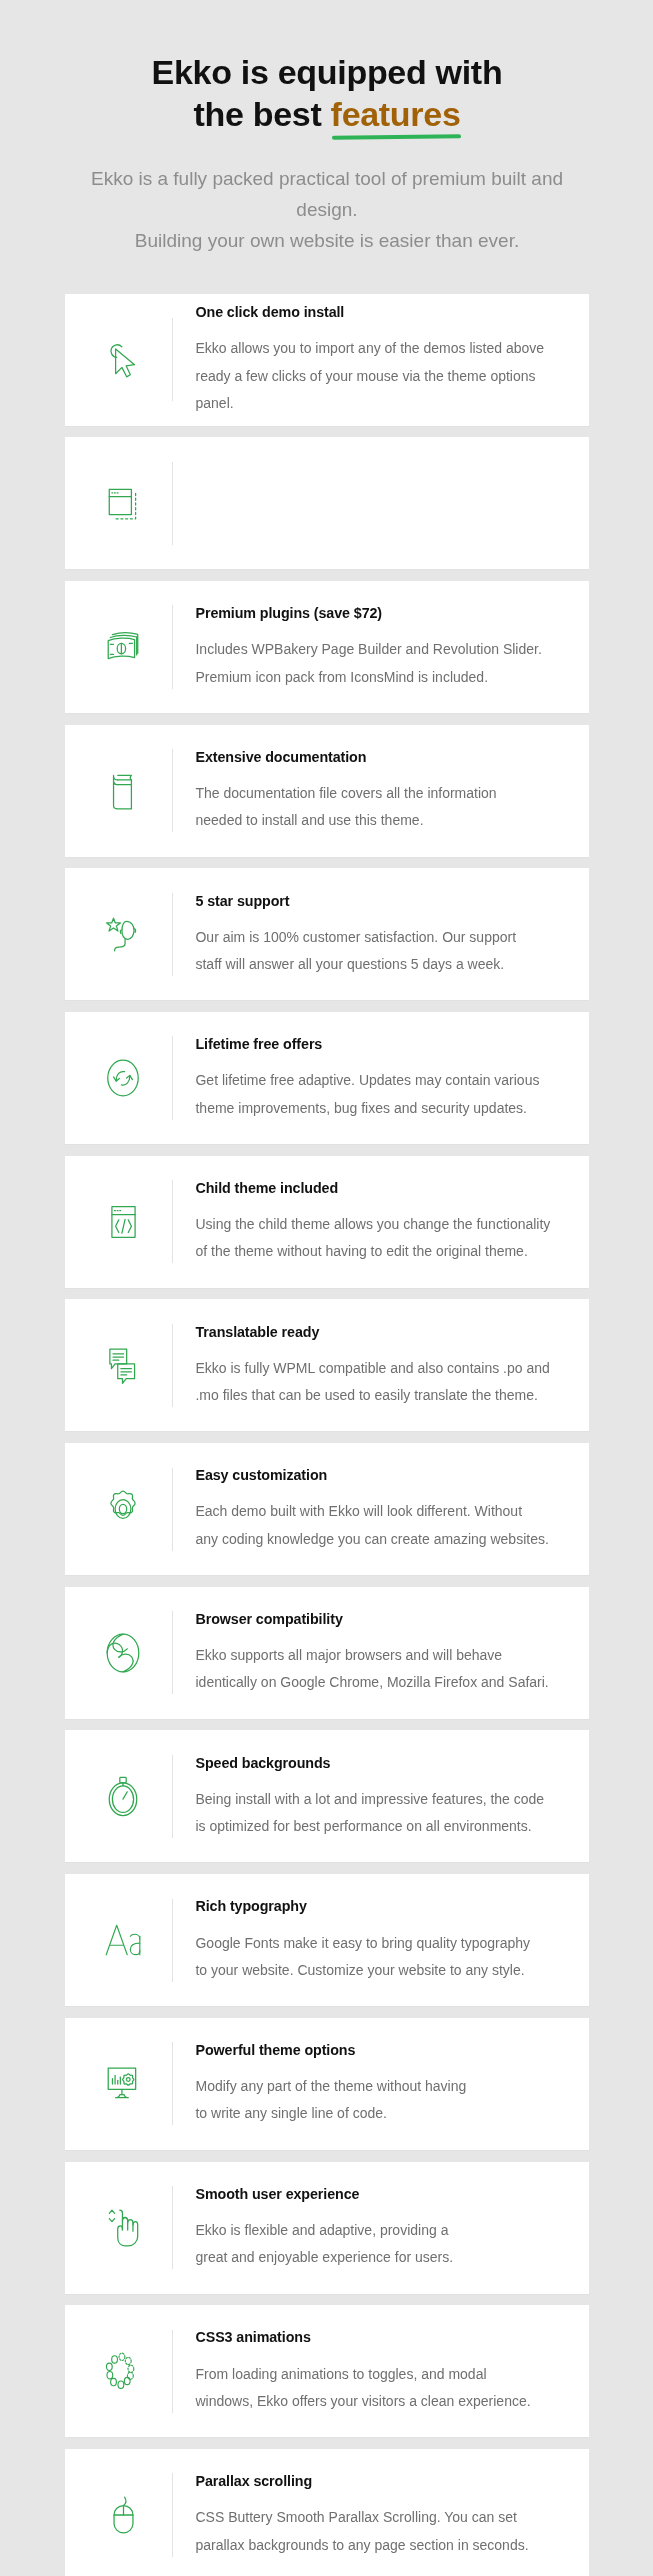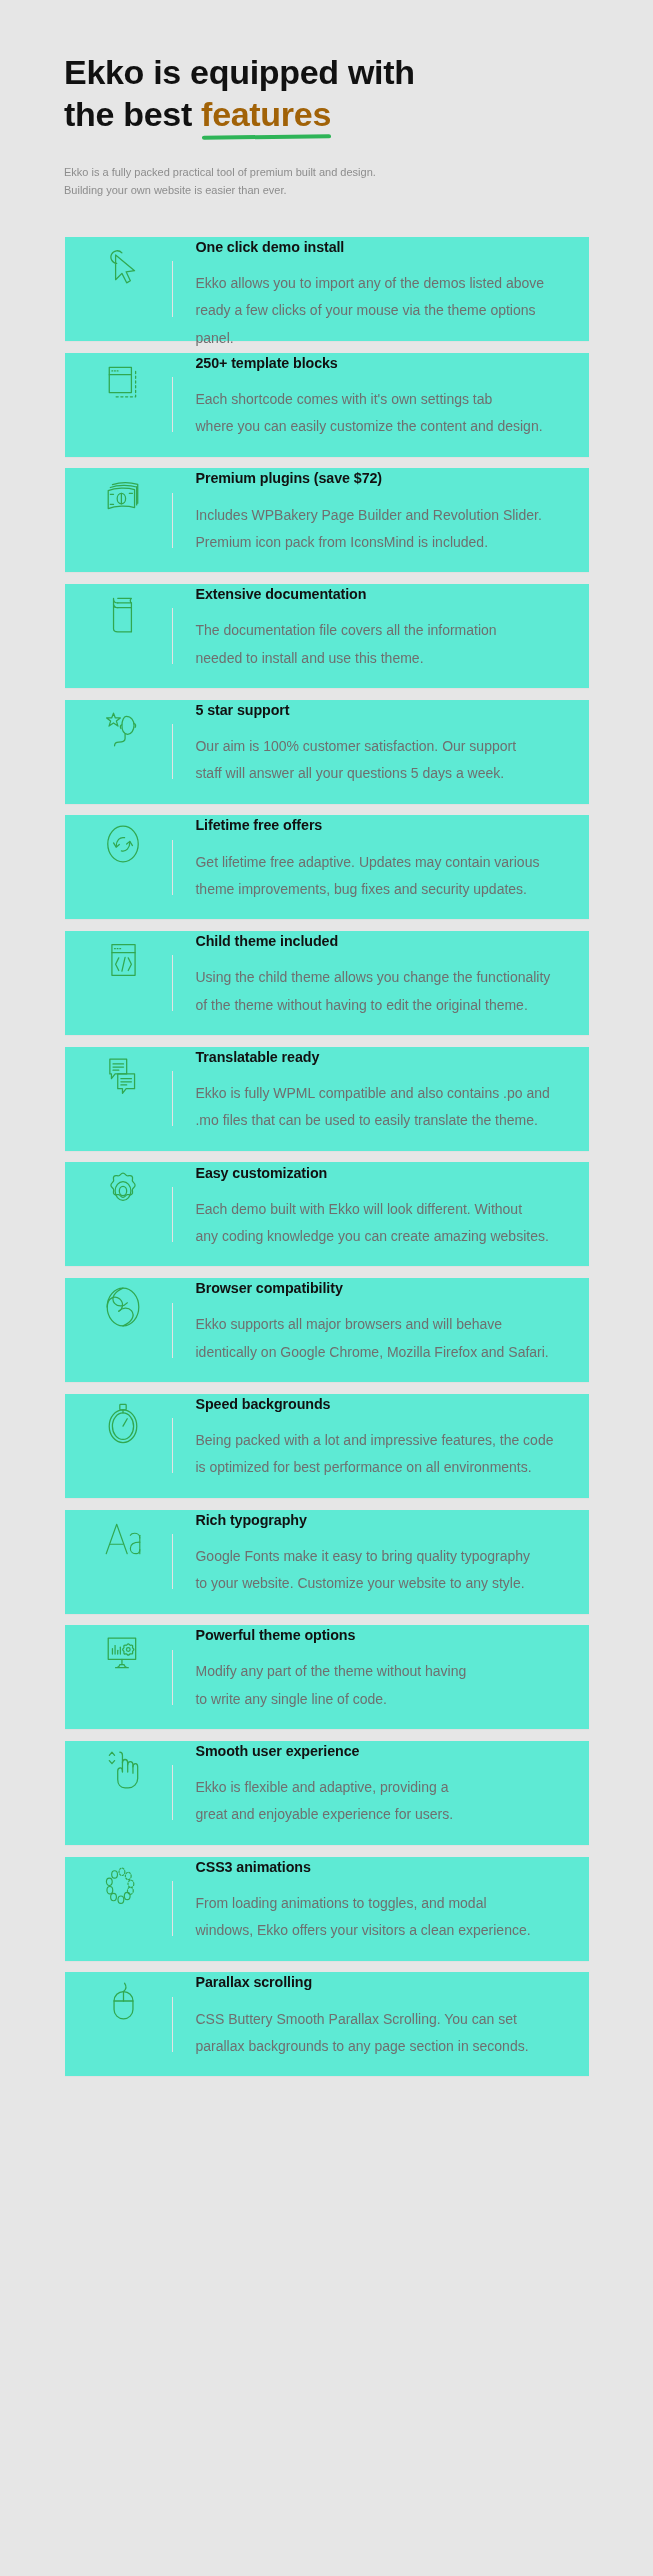--- a/index.html
+++ b/index.html
@@ -14,21 +14,21 @@
   .page {
     width: 654px;
     min-height: 2576px;
     background: #e6e6e6;
     padding-top: 51px;
     padding-bottom: 48px;
   }
 
   
   .header {
-    text-align: left;
+    text-align: center;
     padding: 0 64px;
   }
 
   .headline {
     font-size: 34px;
     line-height: 1.24;
     font-weight: 700;
     color: #111111;
     letter-spacing: -0.3px;
     font-stretch: condensed;
@@ -47,40 +47,40 @@
     right: 0px;
     bottom: -3.2px;
     height: 3.7px;
     background: #2eb457;
     border-radius: 2.1px/1.6px;
     transform: rotate(-0.6deg);
   }
 
   .subhead {
     margin-top: 29px;
-    font-size: 11px;
+    font-size: 19px;
     line-height: 1.62;
     color: #8d8d8d;
     font-weight: 400;
   }
 
   
   .cards {
     margin-top: 37px;
     padding: 0 65px;
     display: flex;
     flex-direction: column;
     gap: 11.7px;
   }
 
   .card {
-    background: #5eead4;
-    height: 104px;
+    background: #ffffff;
+    height: 132px;
     display: flex;
-    align-items: flex-start;
+    align-items: center;
     padding-left: 9.6px;
     padding-right: 24.4px;
     box-shadow: 0 0.5px 0.5px rgba(0,0,0,0.02);
   }
 
   .card-icon {
     width: 97px;
     min-width: 97px;
     height: 58px;
     display: flex;
@@ -163,27 +163,20 @@
         <svg width="37" height="39" viewBox="0 0 70 74" fill="none" stroke="currentColor" stroke-width="2.4" stroke-linecap="round" stroke-linejoin="round">
           <rect x="8" y="10" width="42" height="48"></rect>
           <line x1="8" y1="24" x2="50" y2="24"></line>
           <line x1="13" y1="17" x2="14.5" y2="17"></line>
           <line x1="18" y1="17" x2="19.5" y2="17"></line>
           <line x1="23" y1="17" x2="24.5" y2="17"></line>
           <path d="M58 18 L58 66 L16 66" stroke-dasharray="4 5"></path>
         </svg>
       </div>
       <div class="card-divider"></div>
-      <div class="card-body">
-        <div class="card-title">250+ template blocks</div>
-        <div class="card-desc">
-          <span>Each shortcode comes with it's own settings tab</span><br>
-          <span>where you can easily customize the content and design.</span>
-        </div>
-      </div>
     </div>
 
     <div class="card">
       <div class="card-icon">
         <svg width="39" height="34" viewBox="0 0 74 64" fill="none" stroke="currentColor" stroke-width="2.4" stroke-linecap="round" stroke-linejoin="round">
           <path d="M8 20 C22 14 44 14 58 18 L58 52 C44 48 22 48 8 54 Z"></path>
           <path d="M12 14 C26 9 48 9 62 13"></path>
           <path d="M16 8.5 C30 4 50 4 64 8 L64 44"></path>
           <path d="M62 13 L62 47"></path>
           <ellipse cx="33" cy="35" rx="8" ry="10"></ellipse>
@@ -354,21 +347,21 @@
           <line x1="34" y1="16" x2="34" y2="22"></line>
           <ellipse cx="34" cy="47" rx="26" ry="31"></ellipse>
           <ellipse cx="34" cy="47" rx="20" ry="25"></ellipse>
           <line x1="34" y1="47" x2="42" y2="33"></line>
         </svg>
       </div>
       <div class="card-divider"></div>
       <div class="card-body">
         <div class="card-title">Speed backgrounds</div>
         <div class="card-desc">
-          <span>Being packed with a lot and impressive features, the code</span><br>
+          <span>Being install with a lot and impressive features, the code</span><br>
           <span>is optimized for best performance on all environments.</span>
         </div>
       </div>
     </div>
 
     <div class="card">
       <div class="card-icon">
         <svg width="42" height="40" viewBox="0 0 80 76" fill="none" stroke="currentColor" stroke-width="2.2" stroke-linecap="round" stroke-linejoin="round">
           <path d="M8 66 L28 10 L48 66"></path>
           <line x1="16" y1="48" x2="40" y2="48"></line>

